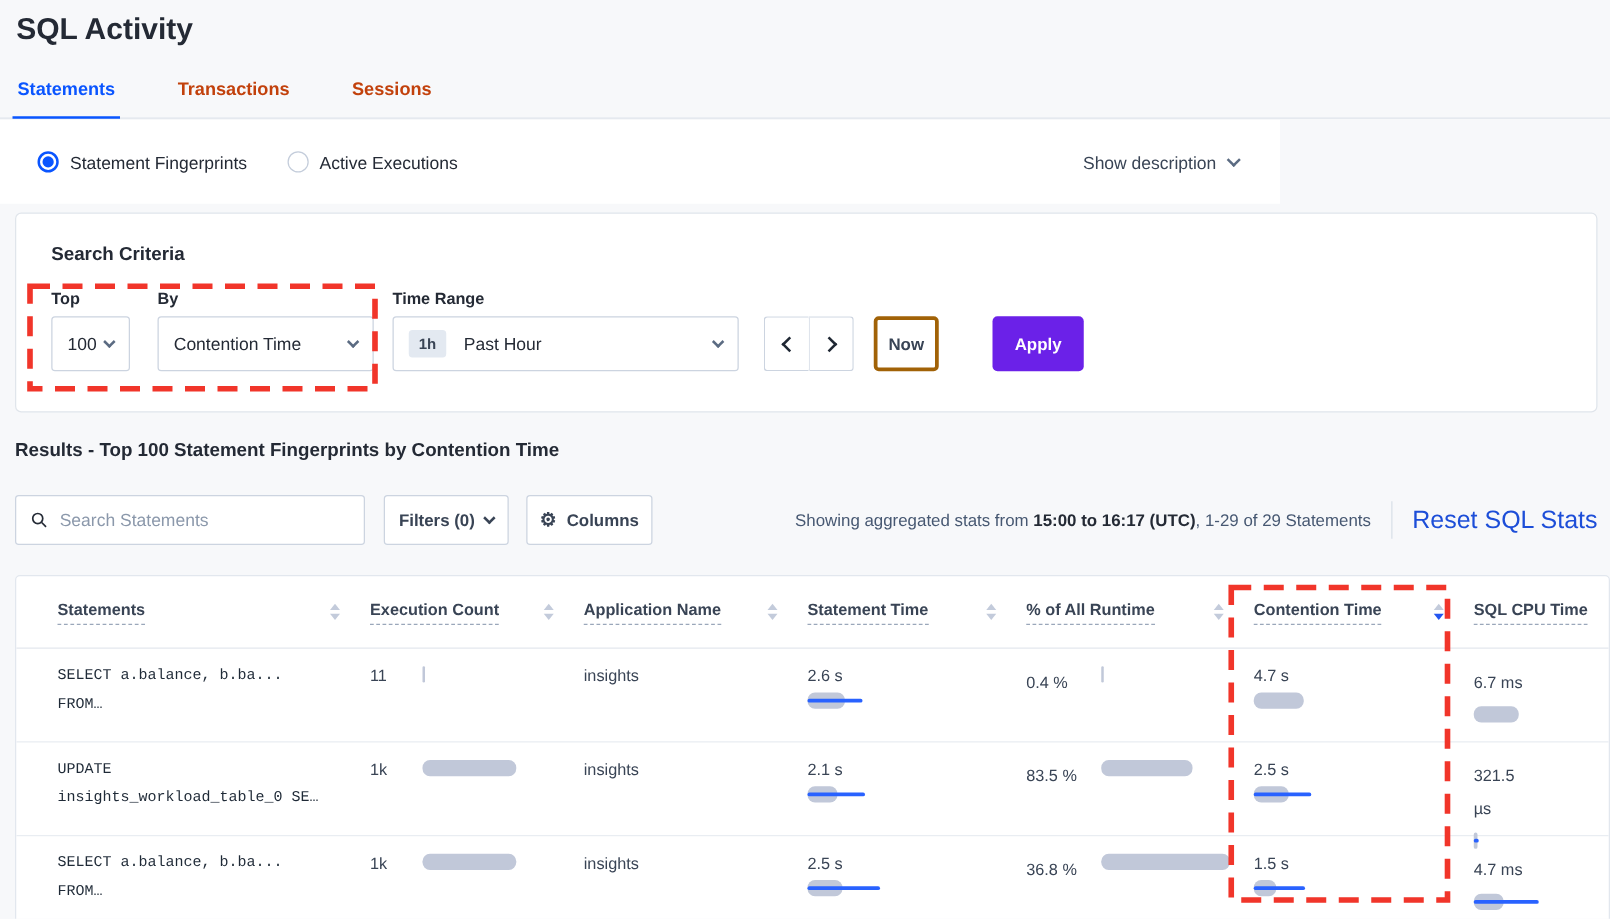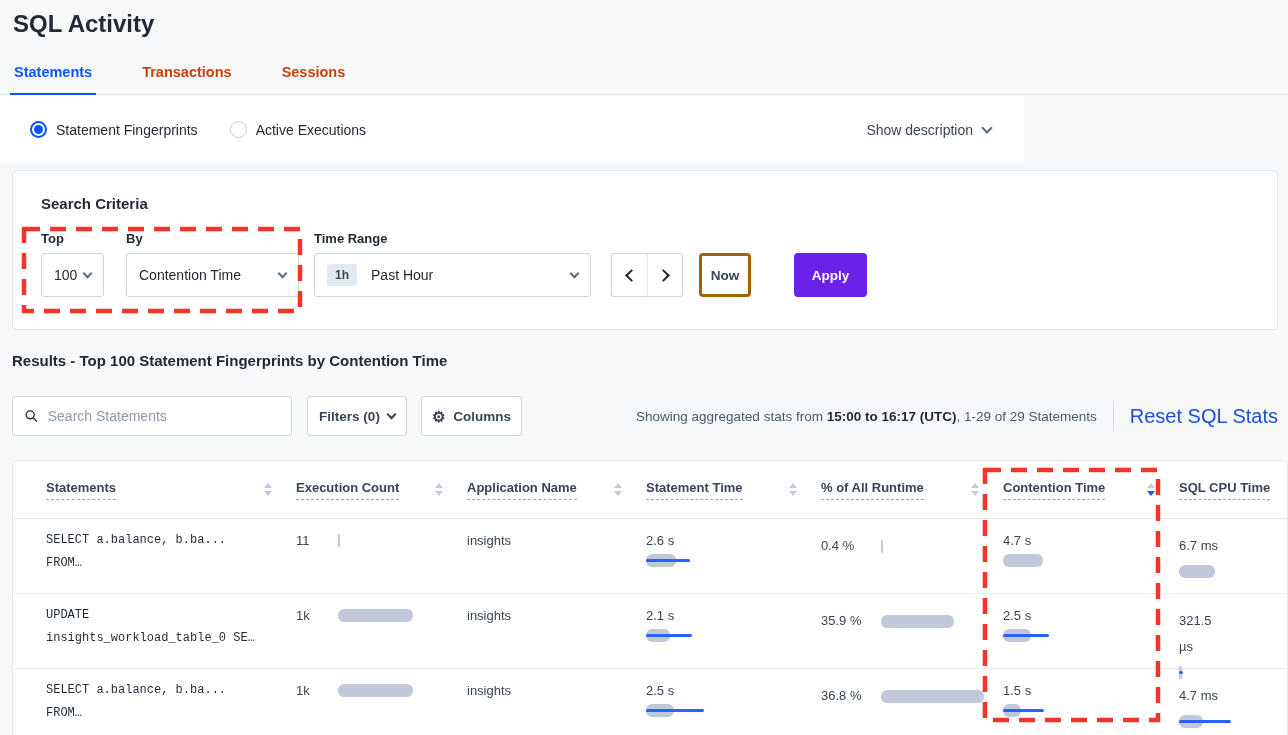--- a/index.html
+++ b/index.html
@@ -74,21 +74,21 @@
   .t-head { height:58px; align-items:center; border-bottom:1px solid #e3e8ee; }
   .h-cell { display:flex; align-items:center; }
   .h-label { font-size:13px; font-weight:700; color:#394455; border-bottom:1px dashed #9aa7ba; padding-bottom:4px; cursor:pointer; }
   .sort { display:flex; flex-direction:column; gap:3px; margin-left:auto; margin-right:24px; cursor:pointer; }
   .tri-up { width:0; height:0; border-left:4.5px solid transparent; border-right:4.5px solid transparent; border-bottom:5.5px solid #c3cbdb; }
   .tri-down { width:0; height:0; border-left:4.5px solid transparent; border-right:4.5px solid transparent; border-top:5.5px solid #c3cbdb; }
   .tri-down.active { border-top-color:#2456f0; }
   .d-row { height:75px; border-bottom:1px solid #e9edf2; align-items:start; }
   .cell { padding-top:14px; font-size:13px; color:#394455; }
   .stmt-cell { padding-top:10px; font-family:"Liberation Mono", monospace; font-size:12px; line-height:23px; color:#1f2a37; cursor:pointer; }
-  .cell-h { display:flex; align-items:center; }
+  .cell-h { display:flex; align-items:flex-start; }
   .num { display:inline-block; width:42px; }
   .pct-txt { display:inline-block; width:45px; line-height:26px; }
   .pct-bar { margin-left:15px; }
   .cpu-txt { display:inline-block; max-width:50px; line-height:26px; }
   .bar-wrap { position:relative; height:13px; margin-top:6px; }
   .bar-wrap.inline { margin-top:0; }
   .bar-gray { position:absolute; left:0; top:0; height:13px; border-radius:6px; background:#c1c8d9; }
   .bar-blue { position:absolute; left:0; top:5px; height:3px; border-radius:2px; background:#2962ff; }
 
   
@@ -286,21 +286,21 @@
     </div>
     <div class="cell">insights</div>
     <div class="cell">
       <div>2.1 s</div>
       <div class="bar-wrap" style="width: 46px;">
           <span class="bar-gray" style="width: 24px;"></span>
           <span class="bar-blue" style="width: 46px;"></span>
         </div>
     </div>
     <div class="cell cell-h">
-      <span class="pct-txt">35.9 %</span>
+      <span class="pct-txt">83.5 %</span>
       <span class="bar-wrap inline pct-bar" style="width: 73px;">
           <span class="bar-gray" style="width: 73px;"></span>
         </span>
     </div>
     <div class="cell">
       <div>2.5 s</div>
       <div class="bar-wrap" style="width: 46px;">
           <span class="bar-gray" style="width: 28px;"></span>
           <span class="bar-blue" style="width: 46px;"></span>
         </div>

